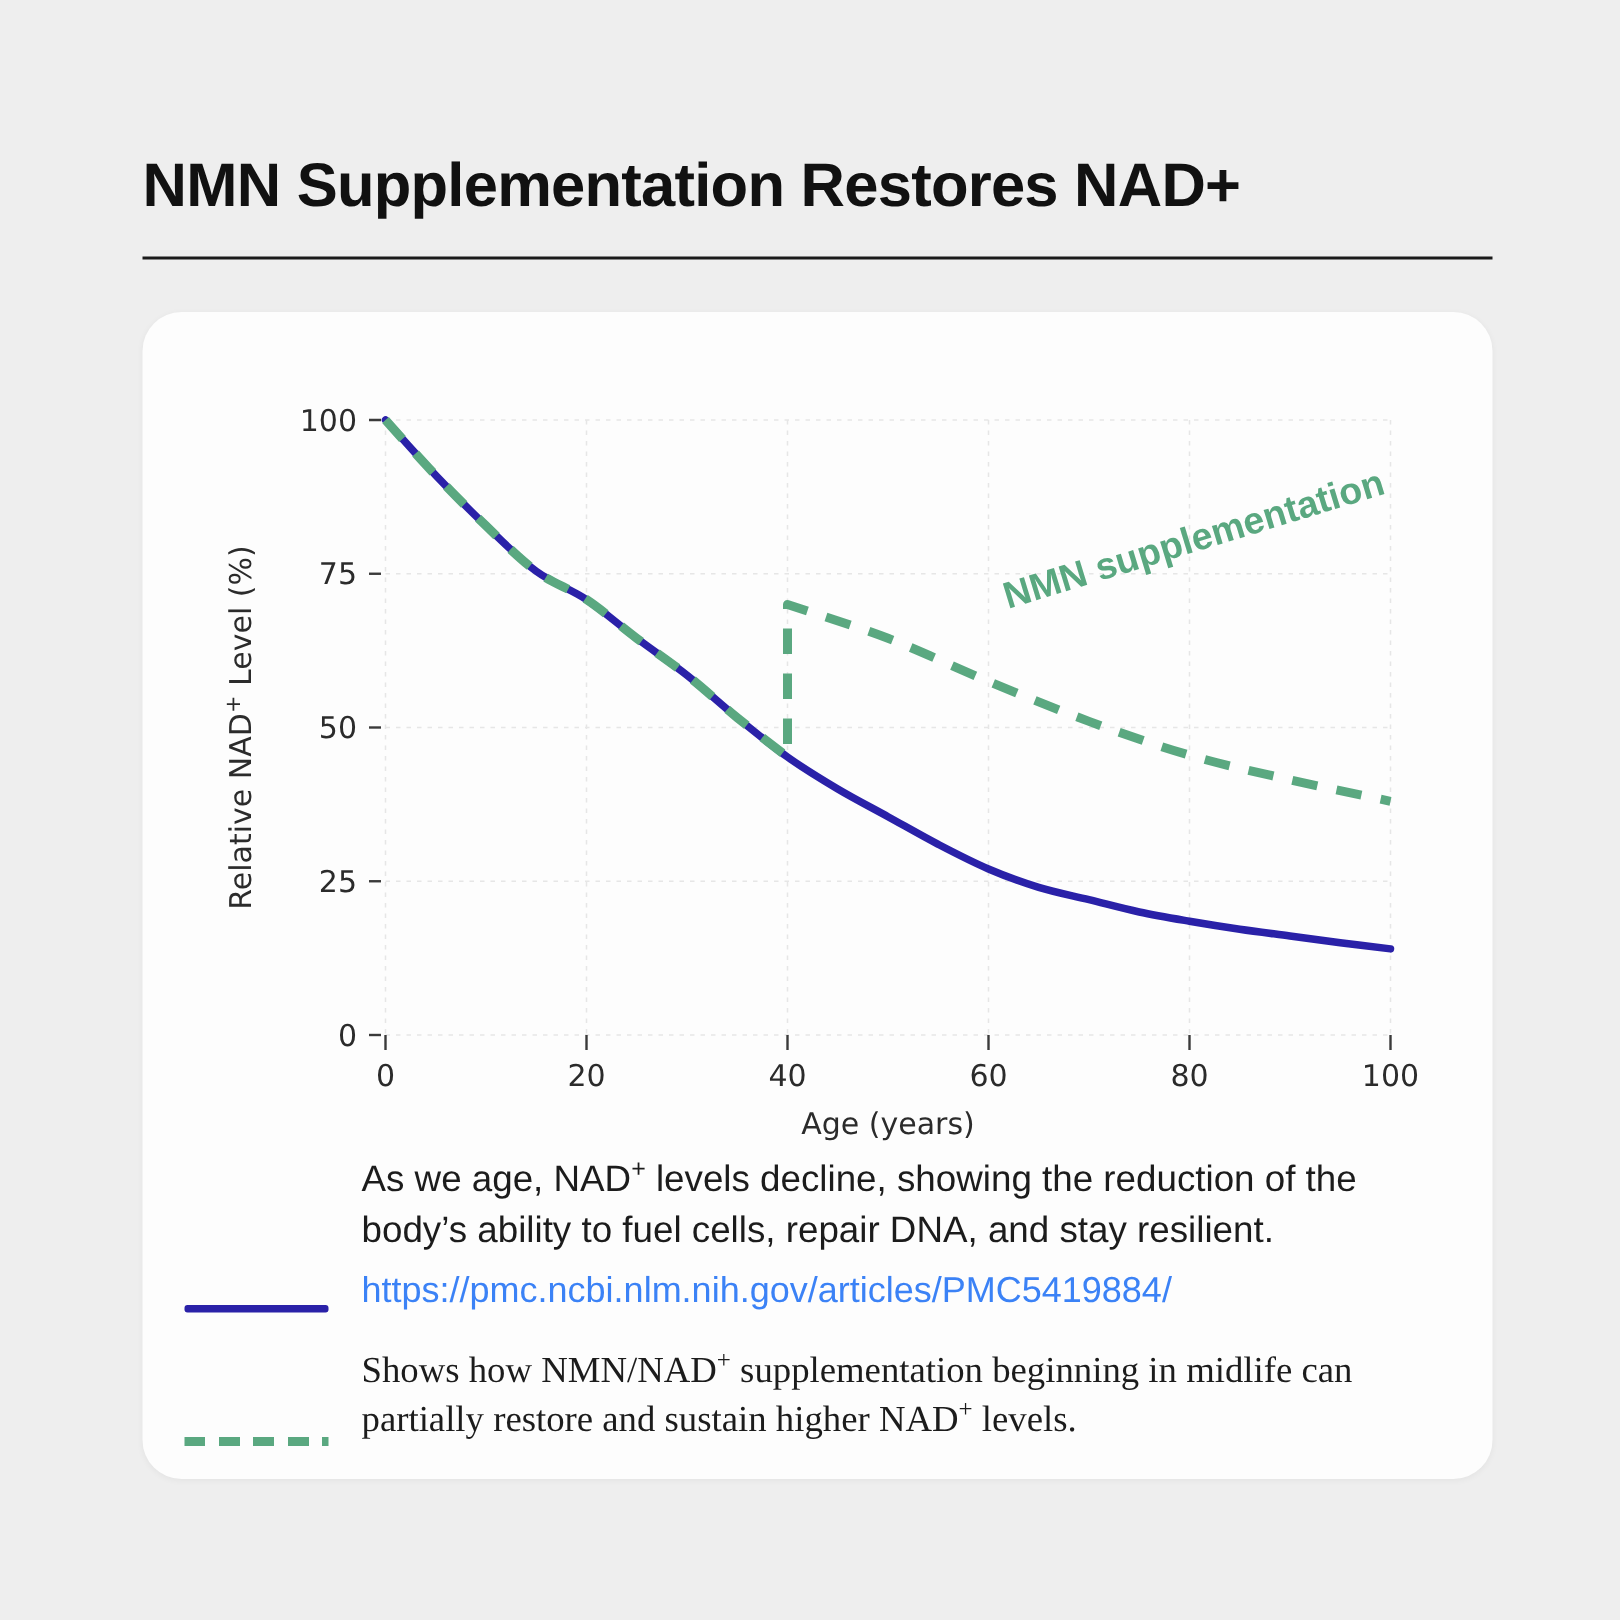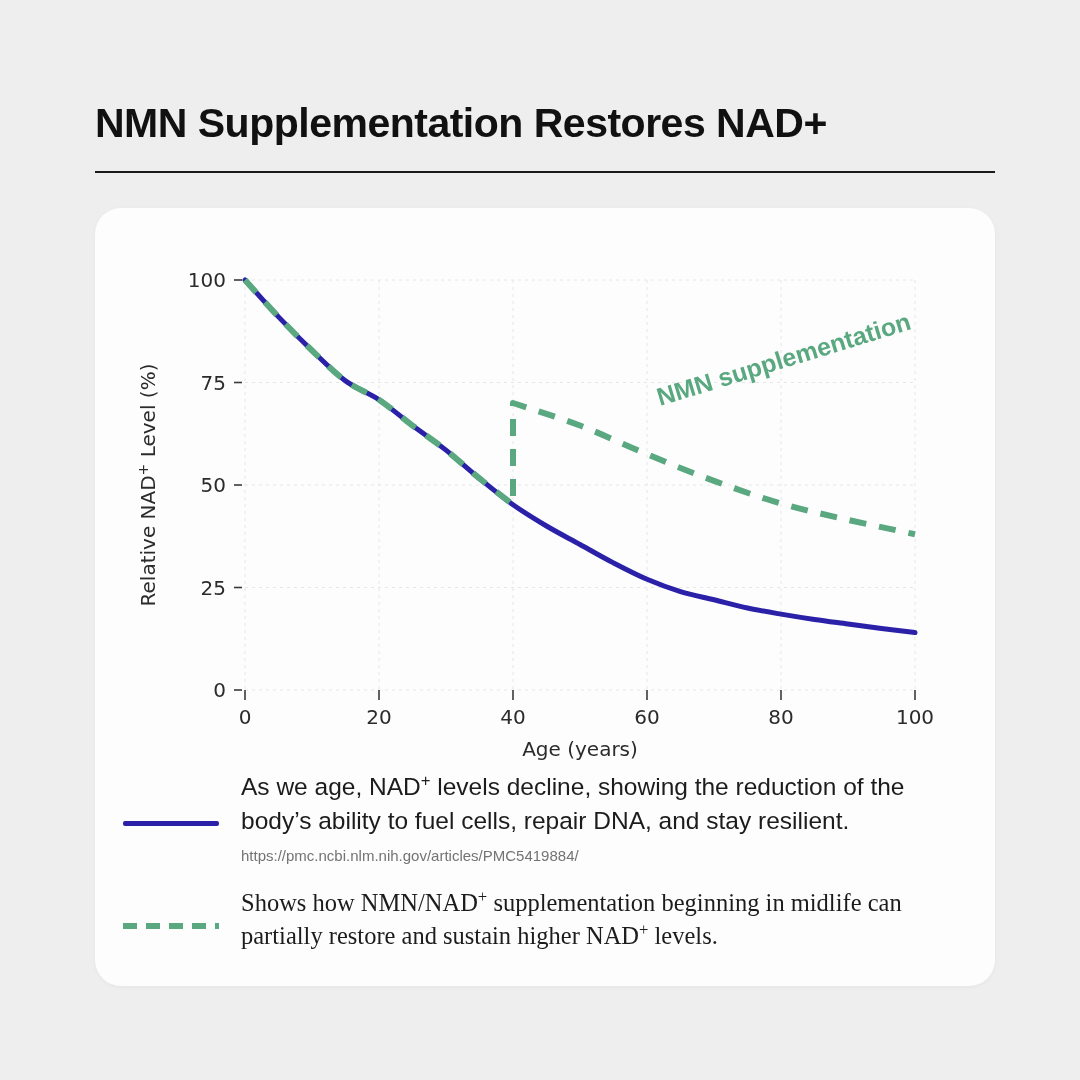--- a/index.html
+++ b/index.html
@@ -54,20 +54,21 @@
     box-shadow: 0 1px 4px rgba(0,0,0,0.045);
   }
 
   
   .chart-wrap {
     position: absolute;
     left: 0;
     top: 0;
     width: 900px;
     height: 560px;
+    padding-left: 12px;
   }
   .chart-svg {
     display: block;
     width: 900px;
     height: 560px;
   }
 
   .axis-tick-label {
     font-family: "DejaVu Sans", sans-serif;
     font-size: 20px;
@@ -89,21 +90,21 @@
   .legend {
     position: absolute;
     left: 0;
     top: 562px;
     width: 900px;
     padding: 0 28px;
     box-sizing: border-box;
   }
   .legend-row {
     display: flex;
-    align-items: center;
+    align-items: flex-end;
   }
   .legend-row.second {
     margin-top: 22px;
     font-family: Liberation Serif, serif;
   }
   .swatch {
     flex: 0 0 auto;
     width: 96px;
     margin-top: 14px;
     margin-right: 22px;
@@ -126,22 +127,22 @@
   .legend-text {
     flex: 1 1 auto;
   }
   .legend-desc {
     font-size: 24.5px;
     line-height: 1.38;
     color: #1c1c1c;
     margin: 0;
   }
   .legend-source {
-    font-size: 15px;
-    color: #737373;
+    font-size: 24px;
+    color: #3b82f6;
     margin: 9px 0 0 0;
   }
   sup {
     font-size: 0.68em;
     line-height: 0;
     vertical-align: super;
   }
 </style>
 </head>
 <body>

